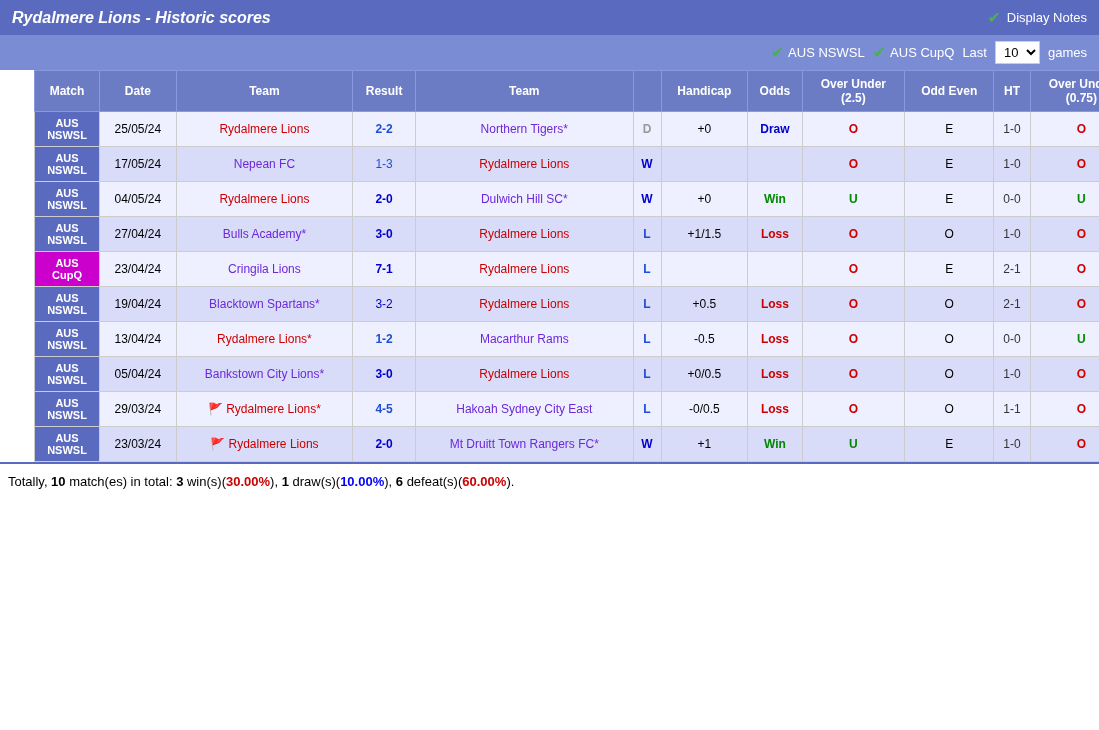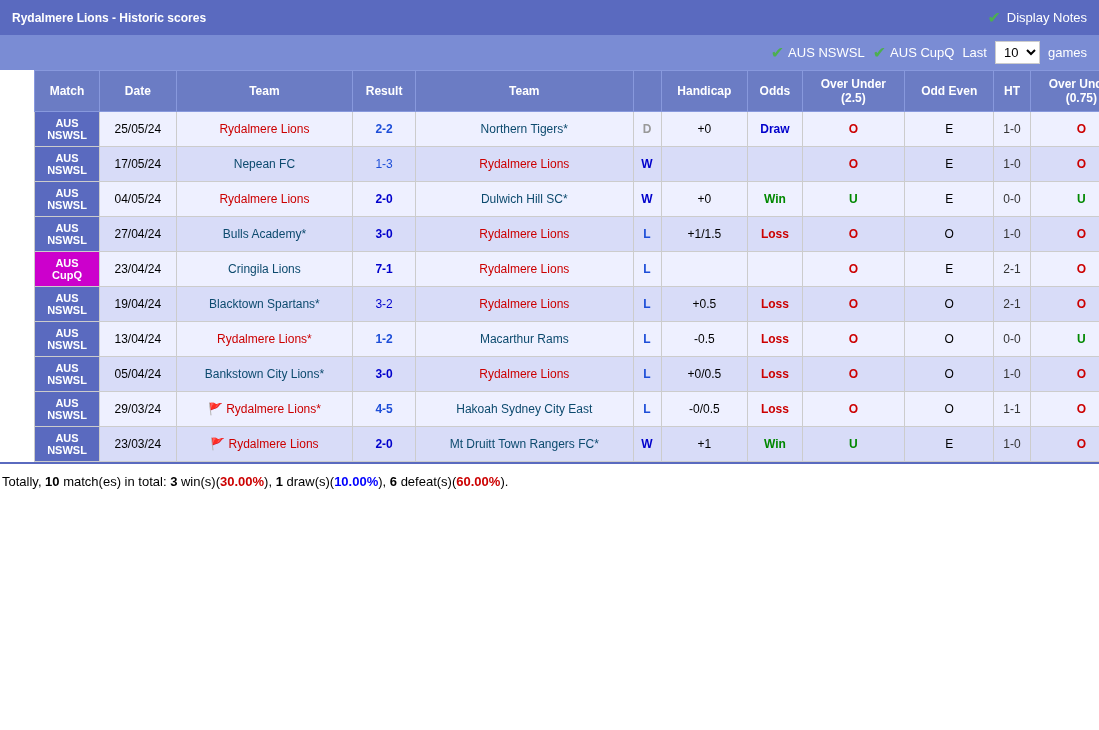--- a/index.html
+++ b/index.html
@@ -6,21 +6,21 @@
     body { font-family: Arial, sans-serif; font-size: 13px; background: #fff; width: 1099px; }
     
     .header {
       background: #5a6abf;
       color: white;
       padding: 8px 12px;
       display: flex;
       align-items: center;
       justify-content: space-between;
     }
-    .header-title { font-size: 12px; font-weight: bold; }
+    .header-title { font-size: 16px; font-weight: bold; font-style: italic; }
     .header-right { display: flex; align-items: center; gap: 6px; }
     .checkbox-label { display: flex; align-items: center; gap: 4px; color: white; font-size: 13px; }
     .check-icon { color: #4CAF50; font-size: 16px; }
     
     .filter-bar {
       background: #7a8cd4;
       padding: 6px 12px;
       display: flex;
       align-items: center;
       justify-content: flex-end;
@@ -66,35 +66,35 @@
       font-weight: bold;
       font-size: 11px;
       text-align: center;
       vertical-align: middle;
       width: 65px;
     }
     .match-cell.cupq {
       background: #cc00cc;
     }
     .team-rydalmere { color: #cc0000; }
-    .team-black { color: #0c4a6e; }
+    .team-black { color: #6d28d9; }
     
     .result-w { color: #0000cc; font-weight: bold; }
     .result-l { color: #1d4ed8; font-weight: bold; }
     .result-d { color: #999; }
     
     .odds-win { color: #008800; }
     .odds-loss { color: #cc0000; }
     .odds-draw { color: #0000cc; }
     
     .ou-o { color: #cc0000; }
     .ou-u { color: #008800; }
     
     .summary-section {
-      padding: 8px 2px;
+      padding: 8px 8px;
       font-size: 13px;
       line-height: 1.6;
       border-top: 2px solid #5a6abf;
     }
     .bold { font-weight: bold; }
     .red { color: #cc0000; }
     .blue { color: #0000ff; }
 
     .ht-cell { color: #333; }
   </style>

